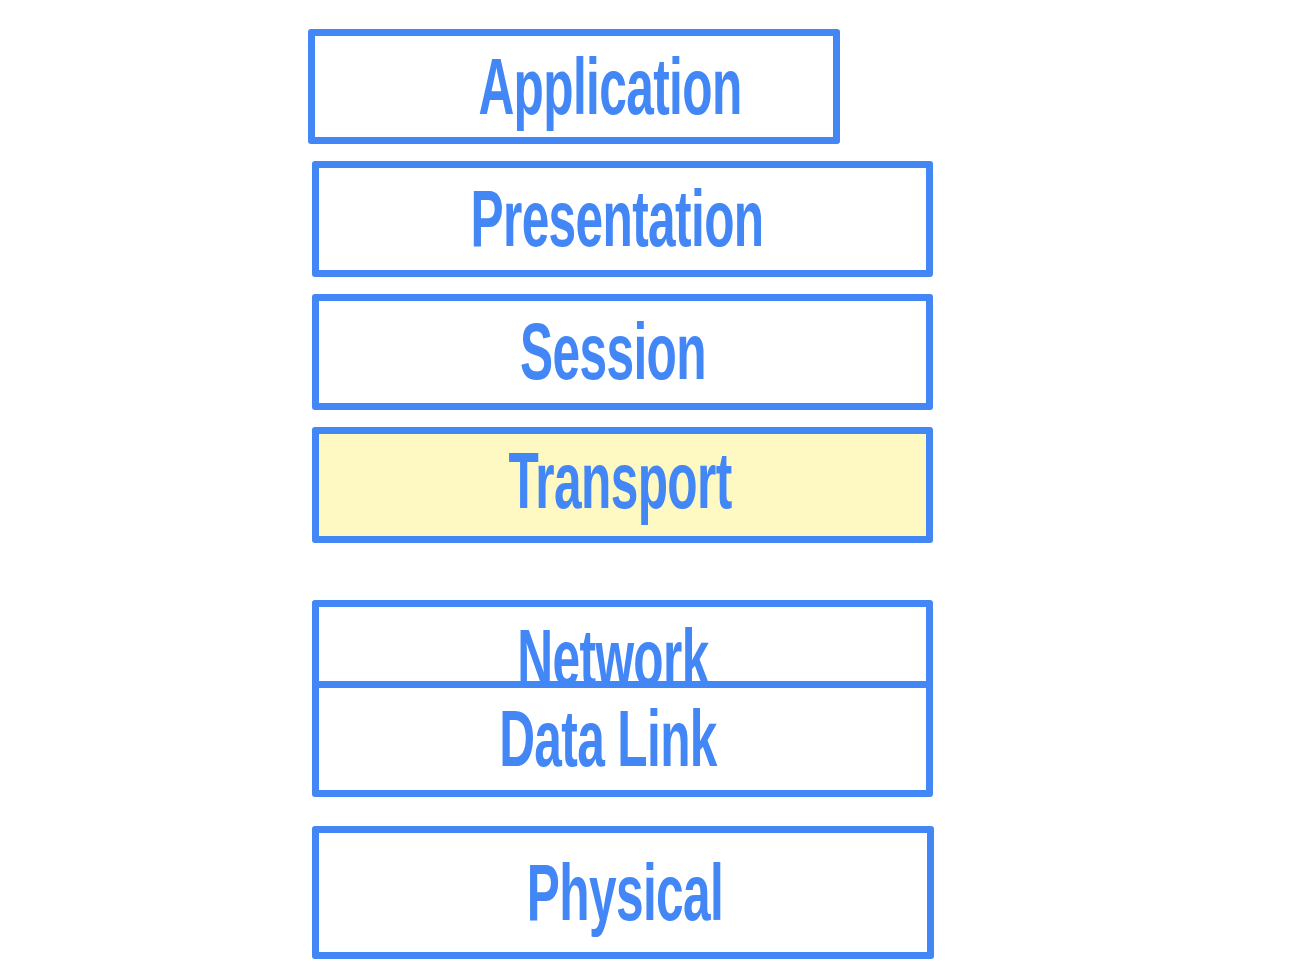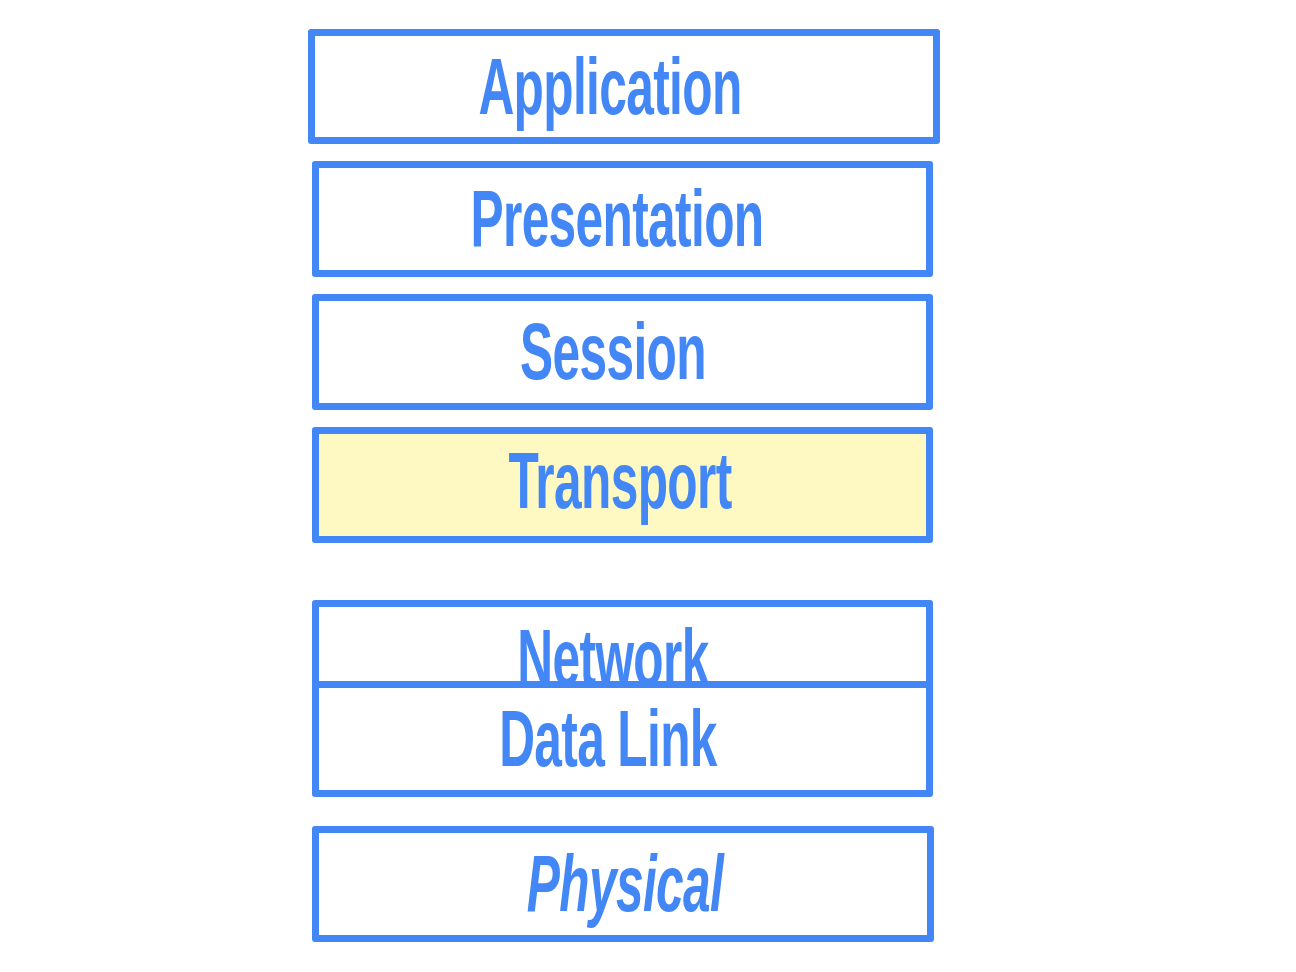--- a/index.html
+++ b/index.html
@@ -35,21 +35,21 @@
       color: #4287f5;
       letter-spacing: -1px;
       transform-origin: center center;
     }
   </style>
 </head>
 <body>
 
 <div>
 
-  <div class="layer" style="left:308px; top:29px; width:632px; height:115px;">
+  <div class="layer" style="left:308px; top:29px; width:532px; height:115px;">
     <span class="label" style="left:295px; transform: translate(-50%, -50%) scaleX(0.62);">Application</span>
   </div>
 
   <div class="layer" style="left:312px; top:161px; width:621px; height:116px;text-decoration:underline;">
     <span class="label" style="left:298px; transform: translate(-50%, -50%) scaleX(0.62);">Presentation</span>
   </div>
 
   <div class="layer" style="left:312px; top:294px; width:621px; height:116px;text-decoration:underline;">
     <span class="label" style="left:294px; transform: translate(-50%, -50%) scaleX(0.62);">Session</span>
   </div>
@@ -59,17 +59,17 @@
   </div>
 
   <div class="layer" style="left:312px; top:560px; width:621px; height:116px;margin-top:40px;">
     <span class="label" style="left:294px; transform: translate(-50%, -50%) scaleX(0.62);">Network</span>
   </div>
 
   <div class="layer" style="left:312px; top:681px; width:621px; height:116px;">
     <span class="label" style="left:289px; transform: translate(-50%, -50%) scaleX(0.62);">Data Link</span>
   </div>
 
-  <div class="layer" style="left:312px; top:826px; width:622px; height:116px;font-style:italic;">
+  <div class="layer" style="left:312px; top:826px; width:622px; height:133px;">
     <span class="label" style="left:306px; transform: translate(-50%, -50%) scaleX(0.62);">Physical</span>
   </div>
 
 </div>
 
 </body></html>

